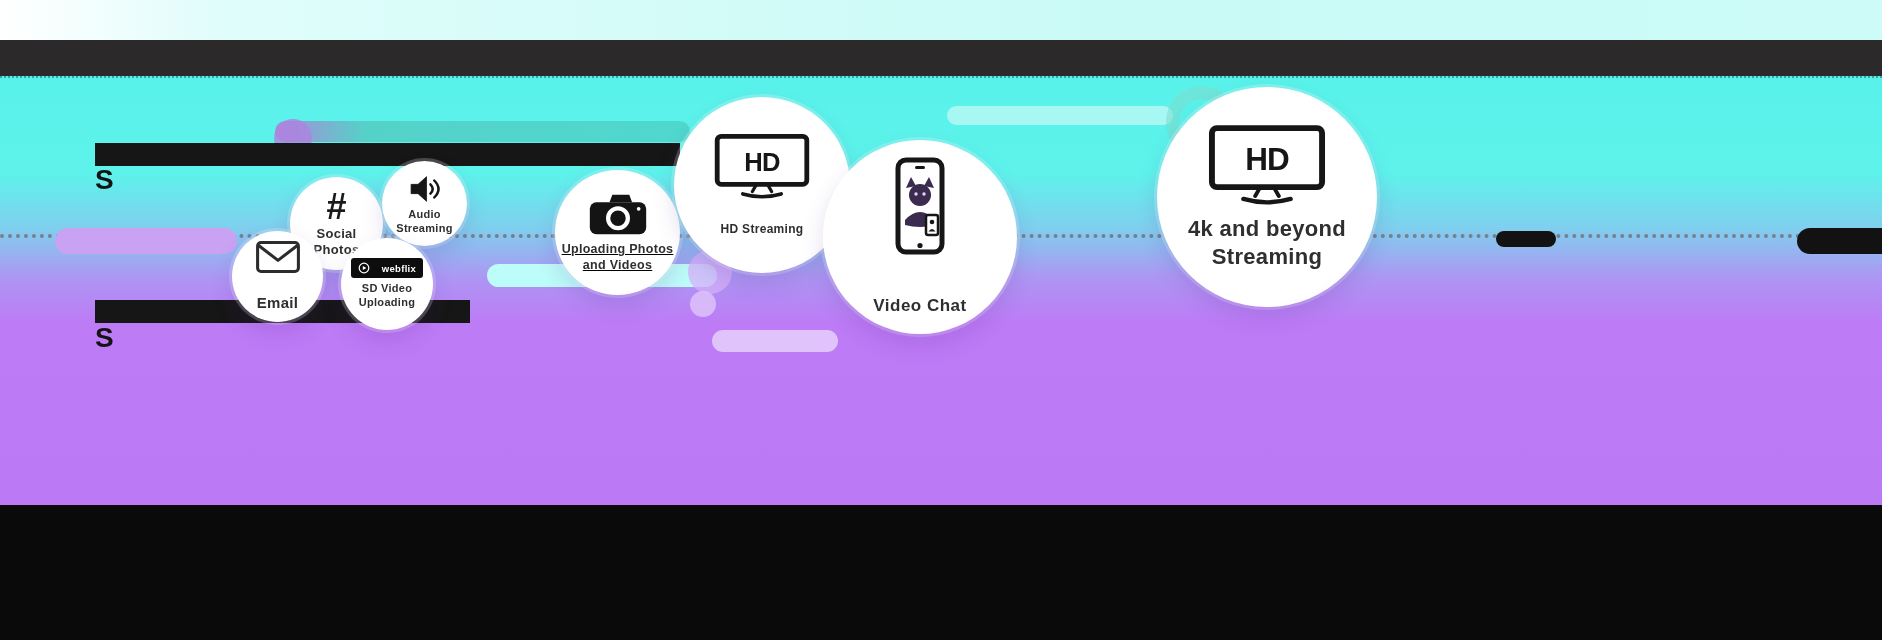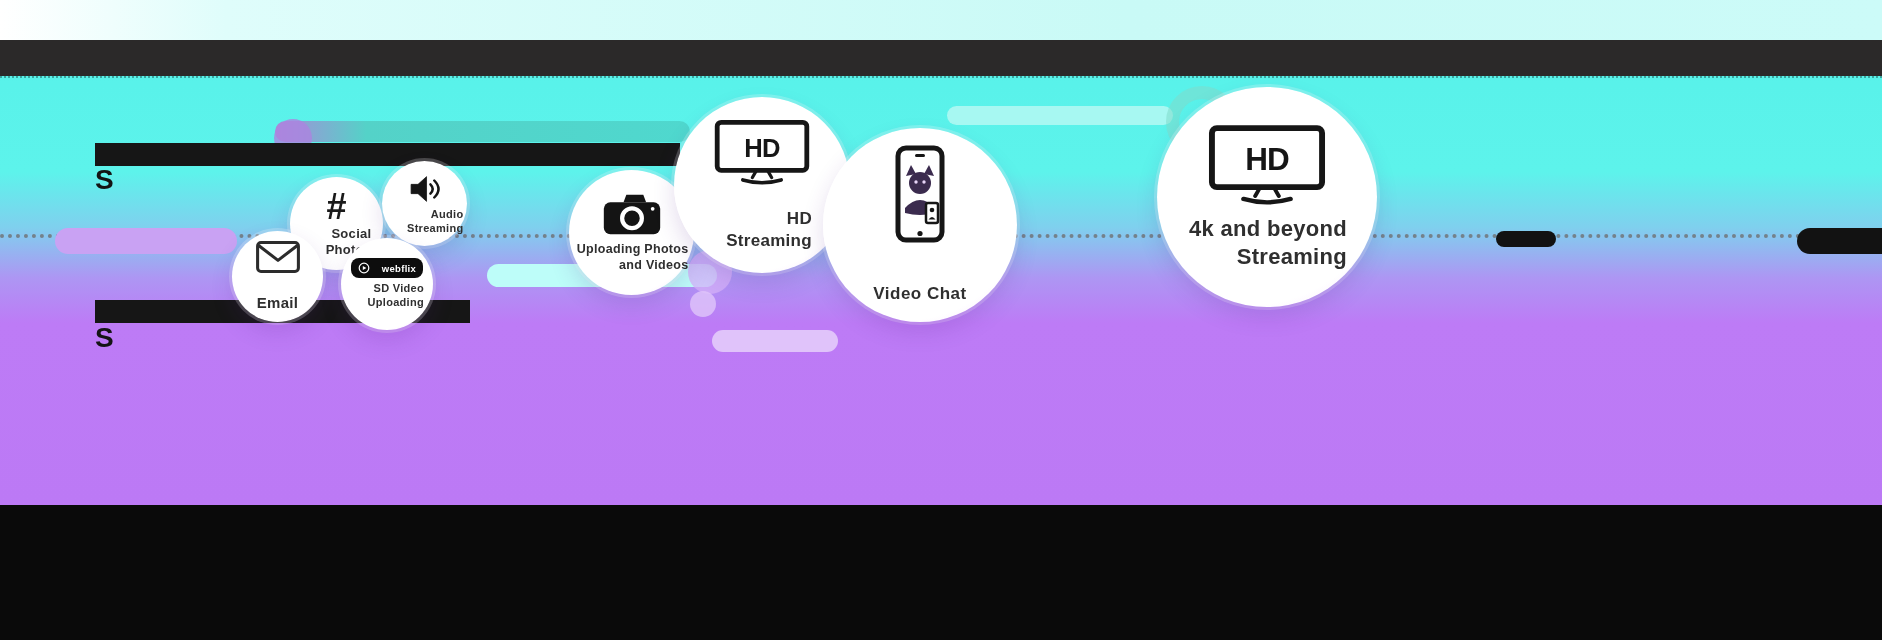--- a/index.html
+++ b/index.html
@@ -38,42 +38,42 @@
   .redact-bar{position:absolute;height:23px;background:#161616;z-index:2;}
   .redact-bar1{left:95px;top:143px;width:585px;}
   .redact-bar2{left:95px;top:300px;width:375px;}
   .redact-letter{position:absolute;z-index:2;color:#141414;font-weight:800;font-size:28px;line-height:1;}
   .redact-letter1{left:95px;top:166px;}
   .redact-letter2{left:95px;top:324px;}
   
   .bubble{position:absolute;border-radius:50%;z-index:3;
     background:radial-gradient(circle at 42% 34%, #ffffff 58%, #ffffff 74%, #f7e7fc 90%, #ddf3f5 100%);
     box-shadow:0 10px 22px rgba(90,40,140,.16), 0 0 0 3px rgba(255,255,255,.22);
-    display:flex;flex-direction:column;align-items:center;justify-content:center;text-align:right;}
+    display:flex;flex-direction:column;align-items:center;justify-content:center;text-align:center;}
   .bubble-label{font-weight:700;color:#2f2f2f;line-height:1.25;letter-spacing:.3px;}
   .icon{display:flex;align-items:center;justify-content:center;}
   .b-email{left:232px;top:231px;width:91px;height:91px;gap:16px;}
   .b-email .bubble-label{font-size:15px;margin-top:4px;}
   .b-social{left:290px;top:177px;width:93px;height:93px;}
   .b-social .bubble-label{font-size:13px;max-width:70px;margin-top:1px;}
   .hash-glyph{font-size:36px;font-weight:800;color:#1a1a1a;line-height:1;}
   .b-audio{left:382px;top:161px;width:85px;height:85px;}
   .b-audio .bubble-label{font-size:11px;max-width:78px;margin-top:2px;}
   .b-sd{left:341px;top:238px;width:92px;height:92px;}
   .b-sd .bubble-label{font-size:11px;max-width:74px;margin-top:4px;}
-  .b-upload{left:569px;top:170px;width:125px;height:125px;}
+  .b-upload{left:555px;top:170px;width:125px;height:125px;text-decoration:underline;}
   .b-upload .bubble-label{font-size:12.5px;max-width:114px;margin-top:4px;}
   .b-hd{left:674px;top:97px;width:176px;height:176px;}
-  .b-hd .bubble-label{font-size:17px;max-width:100px;margin-top:20px;}
-  .b-video{left:823px;top:128px;width:194px;height:194px;gap:32px;}
+  .b-hd .bubble-label{font-size:12px;max-width:100px;margin-top:20px;}
+  .b-video{left:823px;top:140px;width:194px;height:194px;gap:32px;}
   .b-video .bubble-label{font-size:17px;margin-top:6px;letter-spacing:.5px;}
   .b-4k{left:1157px;top:87px;width:220px;height:220px;}
   .b-4k .bubble-label{font-size:22px;max-width:160px;margin-top:6px;}
   
-  .webflix-badge{background:#0d0d0d;color:#fff;border-radius:8px;padding:4px 7px;
+  .webflix-badge{background:#0d0d0d;color:#fff;border-radius:3px;padding:4px 7px;
     display:flex;align-items:center;gap:12px;font-size:9.5px;font-weight:700;letter-spacing:.3px;}
   .wf-play{width:12px;height:12px;}
   svg{display:block;}
   svg text{font-family:"Liberation Sans",sans-serif;}
 </style>
 </head>
 <body>
 
 <div class="stage">
 

